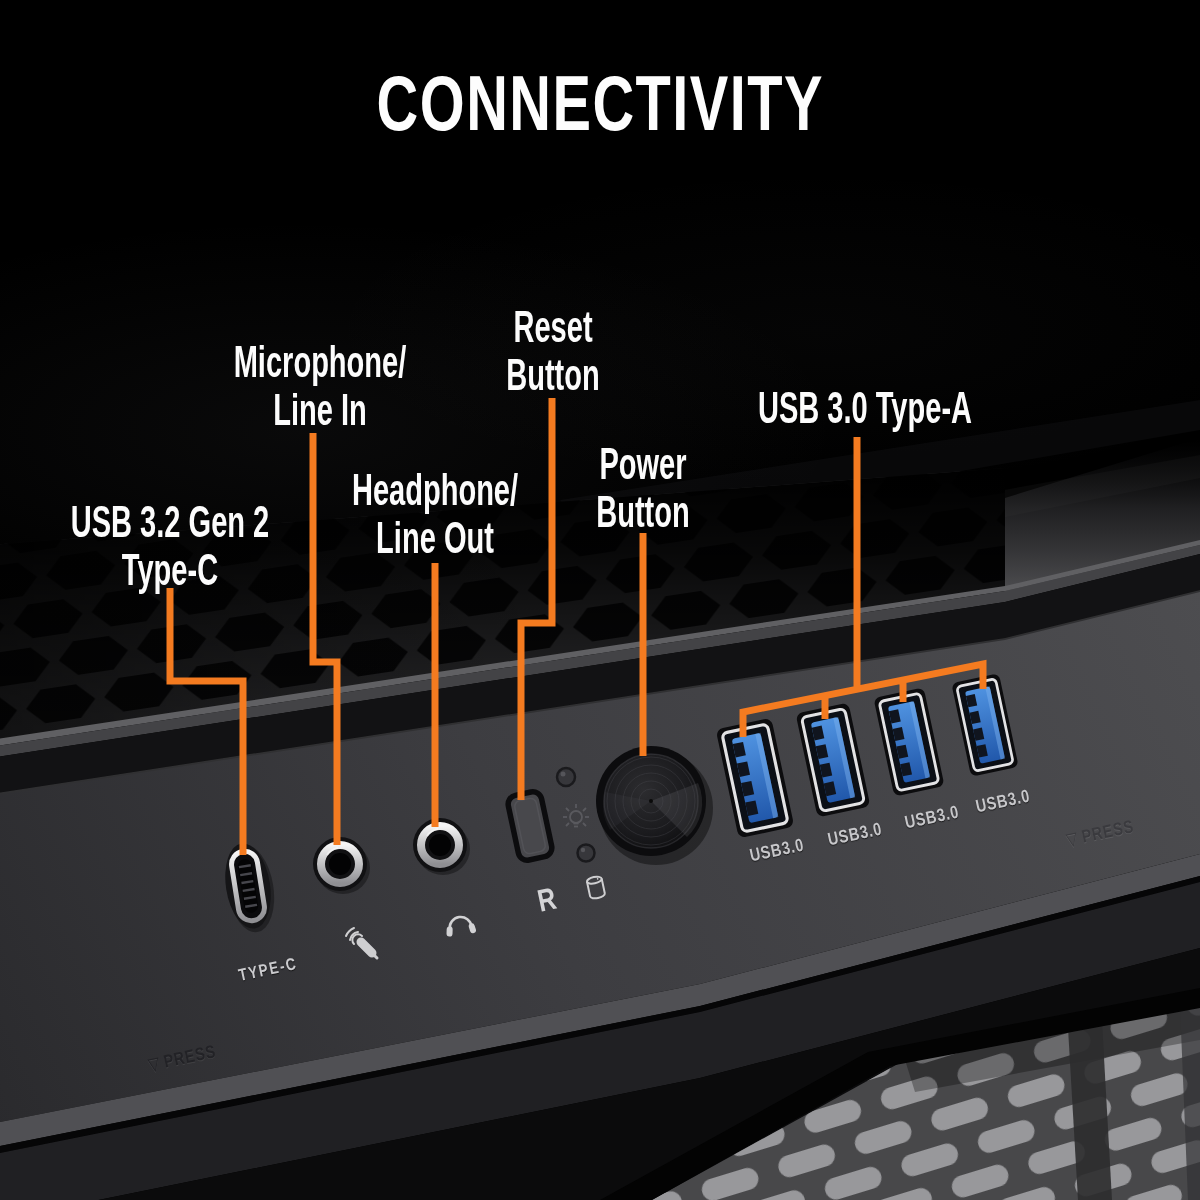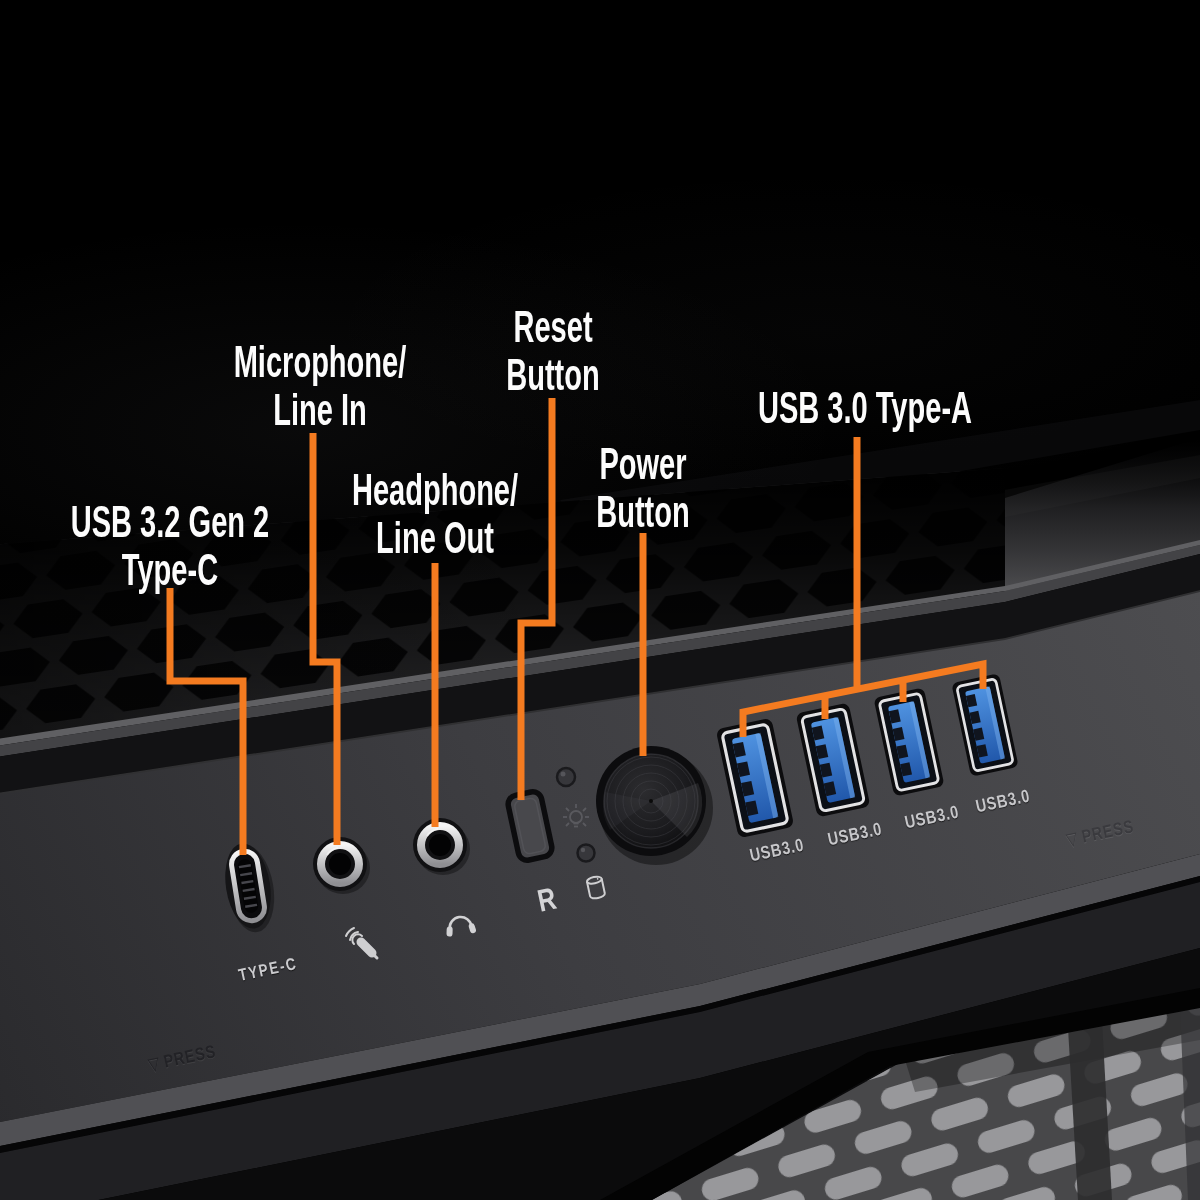--- a/index.html
+++ b/index.html
@@ -250,20 +250,23 @@
     <g>
       <path class="callout-line" d="M170,588 V681 H243 V855"></path>
       <path class="callout-line" d="M313,433 V662 H337 V845"></path>
       <path class="callout-line" d="M435,563 V827"></path>
       <path class="callout-line" d="M552,398 V623 H521 V800"></path>
       <path class="callout-line" d="M643,533 V756"></path>
       <path class="callout-line" d="M857,437 V692 M743,737 V712 L983,664 V689 M825,695 V719 M903,679 V702"></path>
     </g>
   </svg>
 
+  <div class="page-title">
+    <span class="inner">CONNECTIVITY</span>
+  </div>
 
   <div class="callout-label" style="left:170px;top:498px;">
     <div class="inner"><span>USB 3.2 Gen 2</span><span>Type-C</span></div>
   </div>
   <div class="callout-label" style="left:320px;top:338px;">
     <div class="inner"><span>Microphone/</span><span>Line In</span></div>
   </div>
   <div class="callout-label" style="left:435px;top:466px;">
     <div class="inner"><span>Headphone/</span><span>Line Out</span></div>
   </div>

